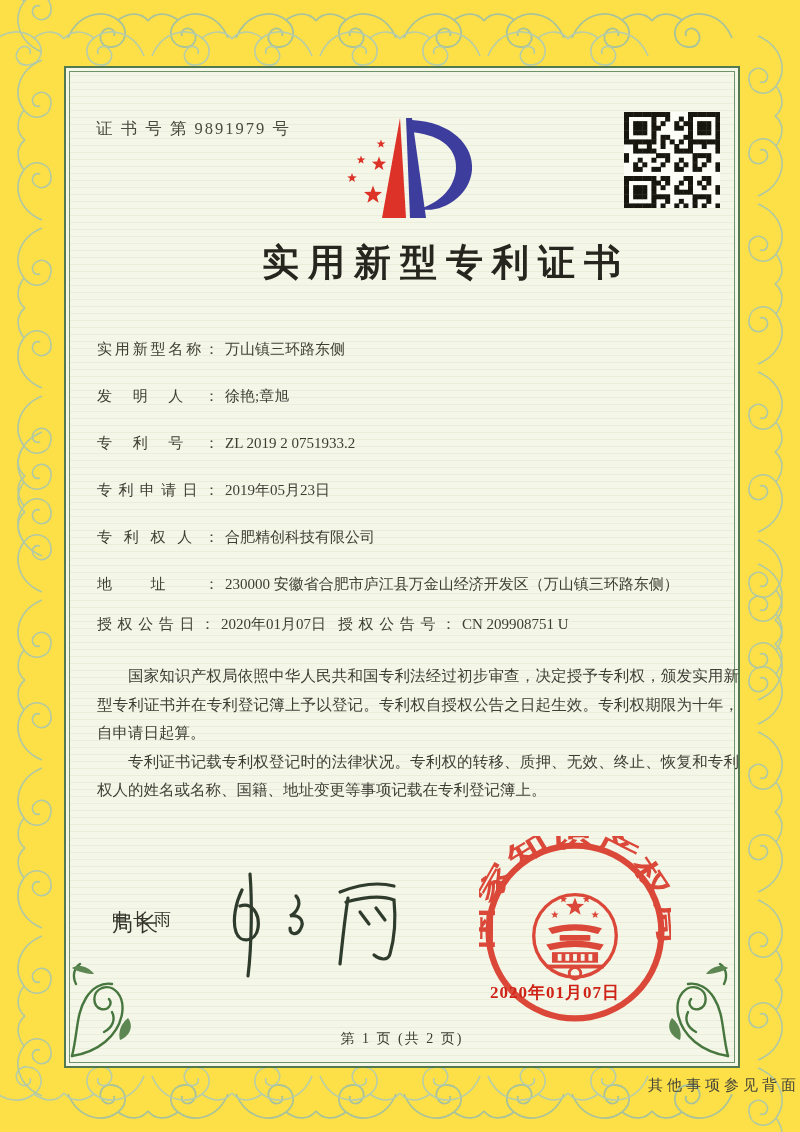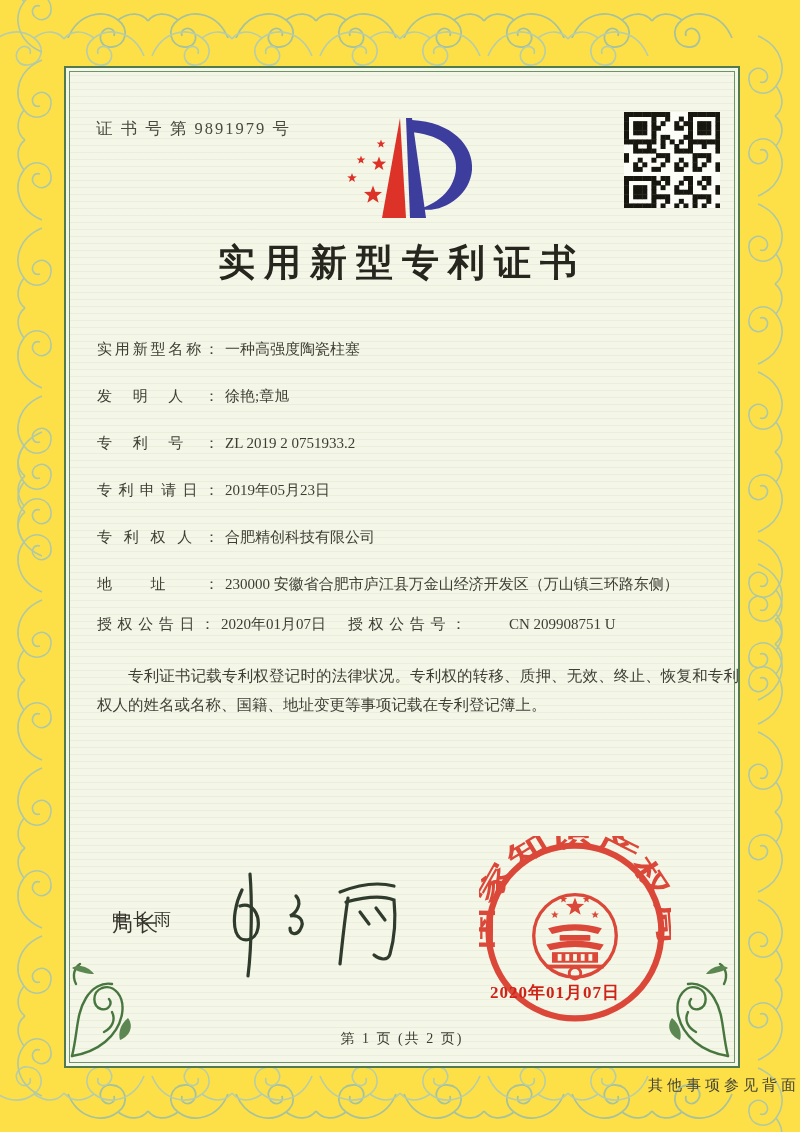--- a/index.html
+++ b/index.html
@@ -15,31 +15,31 @@
          border:2px solid #517a4e;
          box-shadow:inset 0 0 0 3px #f4f6e8, inset 0 0 0 4px #6d9468;
          background:repeating-linear-gradient(180deg, rgba(142,165,96,.10) 0 1px, rgba(0,0,0,0) 1px 7px), #f4f6e8;}
 
   .certno{position:absolute;left:30px;top:50px;font-size:16.5px;letter-spacing:2px;color:#4a4a40;}
 
   .logo{position:absolute;left:264px;top:40px;}
   .qr{position:absolute;left:558px;top:44px;}
 
   .title{position:absolute;left:0;top:170px;width:100%;text-align:center;
-         font-size:37px;font-weight:700;letter-spacing:9px;color:#26261f;}
+         font-size:37px;font-weight:700;letter-spacing:9px;color:#26261f;padding-left:44px;}
 
   .fields{position:absolute;left:31px;top:268px;width:610px;font-size:15px;line-height:26px;}
   .frow{display:flex;margin-bottom:21px;}
   .flabel{flex:0 0 122px;text-align:justify;text-align-last:justify;}
   .fvalue{flex:1 1 auto;padding-left:6px;}
   .frow.addr{margin-bottom:14px;align-items:center;}
   .frow.addr .fvalue{line-height:25px;max-width:470px;}
   .grantrow{display:flex;margin-bottom:0;}
   .grantrow .pair{display:flex;}
-  .grantrow .pair+.pair{margin-left:22px;gap:37px;}
+  .grantrow .pair+.pair{margin-left:12px;}
   .grantrow .flabel{flex:0 0 118px;}
 
   .paras{position:absolute;left:31px;top:594px;width:642px;font-size:15.5px;line-height:28.5px;
          text-align:justify;color:#3f3f35;}
   .paras p{margin:0;text-indent:2em;}
 
   .sig-role{position:absolute;left:46px;top:842px;font-size:21px;letter-spacing:4px;color:#35352c;}
   .sig-name{position:absolute;left:46px;top:840px;font-size:17px;letter-spacing:4px;color:#35352c;}
   .sig-art{position:absolute;left:146px;top:800px;}
 
@@ -314,21 +314,21 @@
         <rect x="68.57" y="91.43" width="5" height="5"></rect>
         <rect x="77.71" y="91.43" width="5" height="5"></rect>
         <rect x="91.43" y="91.43" width="5" height="5"></rect>
       </svg>
 
     <div class="title">实用新型专利证书</div>
 
     <div class="fields">
       <div class="frow">
         <span class="flabel">实用新型名称：</span>
-        <span class="fvalue">一种高强度陶瓷柱塞</span>
+        <span class="fvalue">万山镇三环路东侧</span>
       </div>
       <div class="frow">
         <span class="flabel">发明人：</span>
         <span class="fvalue">徐艳;章旭</span>
       </div>
       <div class="frow">
         <span class="flabel">专利号：</span>
         <span class="fvalue">ZL 2019 2 0751933.2</span>
       </div>
       <div class="frow">
@@ -349,20 +349,21 @@
           <span class="fvalue">2020年01月07日</span>
         </span>
         <span class="pair">
           <span class="flabel">授权公告号：</span>
           <span class="fvalue">CN 209908751 U</span>
         </span>
       </div>
     </div>
 
     <div class="paras">
+      <p>国家知识产权局依照中华人民共和国专利法经过初步审查，决定授予专利权，颁发实用新型专利证书并在专利登记簿上予以登记。专利权自授权公告之日起生效。专利权期限为十年，自申请日起算。</p>
       <p>专利证书记载专利权登记时的法律状况。专利权的转移、质押、无效、终止、恢复和专利权人的姓名或名称、国籍、地址变更等事项记载在专利登记簿上。</p>
     </div>
 
     <div class="sig-role">局长</div>
     <div class="sig-name">申长雨</div>
 
     <svg class="sig-art" width="210" height="115" viewBox="0 0 210 115">
       <g fill="none" stroke="#2f3b2d" stroke-width="3.2" stroke-linecap="round">
         <path d="M30,22 C24,34 20,52 24,64 C28,76 44,74 46,60 C48,46 40,34 28,38"></path>
         <path d="M38,6 C40,30 40,76 36,108"></path>

